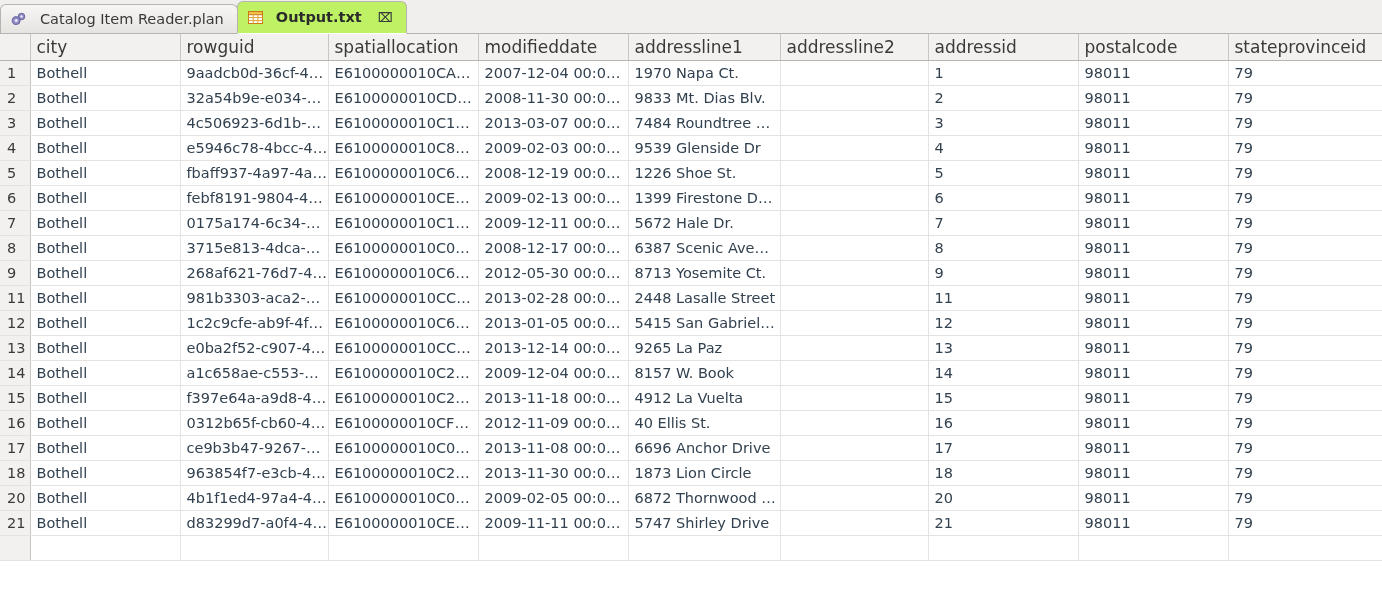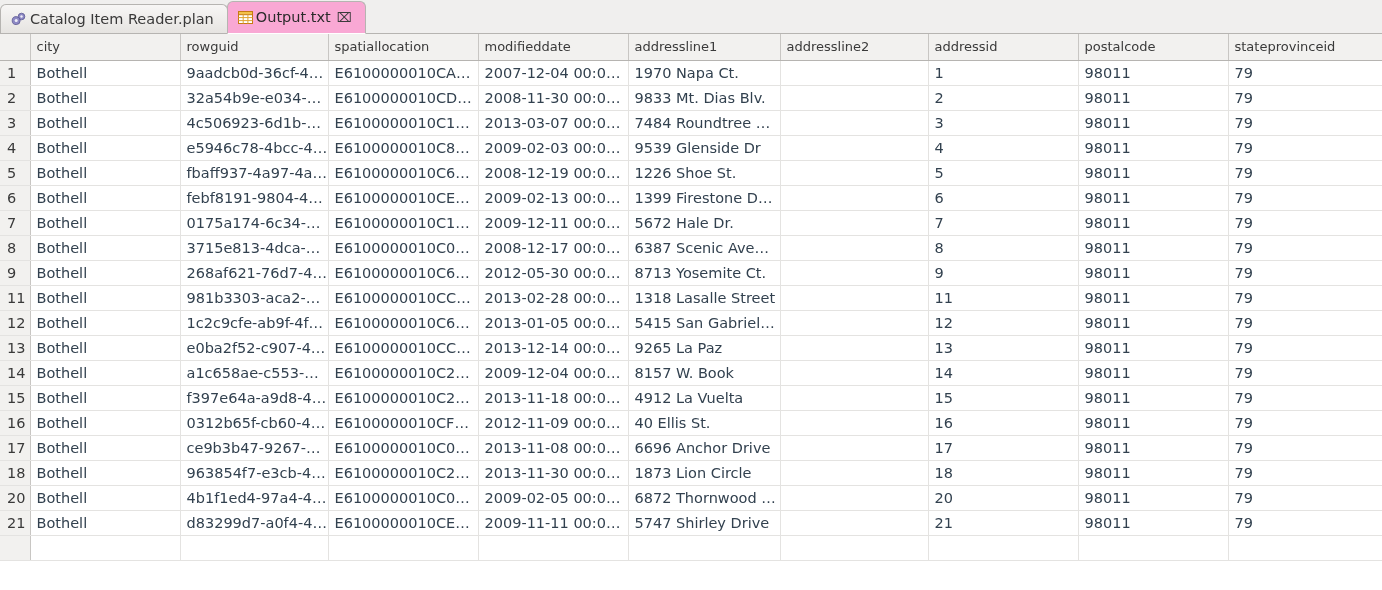--- a/index.html
+++ b/index.html
@@ -20,42 +20,42 @@
     background: #f0efee;
     border-bottom: 1px solid #b6b4b1;
     display: flex;
     align-items: flex-end;
     padding-left: 0;
   }
   .tab {
     position: relative;
     display: flex;
     align-items: center;
-    gap: 3px;
+    gap: 13px;
     height: 31px;
     padding: 0 13px 0 10px;
     font-size: 14.5px;
     color: #2b2b2b;
     border: 1px solid #b6b4b1;
     border-bottom: none;
     border-top-left-radius: 6px;
     border-top-right-radius: 6px;
     margin-right: -1px;
     white-space: nowrap;
   }
   .tab.inactive {
     background: linear-gradient(to bottom, #f7f6f5 0%, #e6e4e1 100%);
     color: #3a3a3a;
     height: 29px;
   }
   .tab.active {
-    background: #f9a8d4;
+    background: #bef264;
     height: 33px;
     z-index: 3;
-    font-weight: normal;
+    font-weight: bold;
     border-bottom: 1px solid #ffffff;
     margin-bottom: -1px;
     margin-top: 6px;
   }
   .tab-label { line-height: 1; }
   .tab-close {
     font-size: 13px;
     color: #3b3b3b;
     margin-left: 3px;
     line-height: 1;
@@ -92,21 +92,21 @@
     overflow: hidden;
     text-overflow: ellipsis;
     vertical-align: middle;
   }
   table.grid thead th {
     height: 26px;
     background: #f2f1ef;
     border-right: 1px solid #c8c6c3;
     border-bottom: 1px solid #b6b4b1;
     color: #3a3a3a;
-    font-size: 13px;
+    font-size: 17px;
   }
   table.grid thead th.rowhdr { border-right: 1px solid #c8c6c3; }
   table.grid tbody td {
     height: 25px;
     border-right: 1px solid #e4e3e1;
     border-bottom: 1px solid #e4e3e1;
     color: #32414f;
   }
   table.grid tbody td.rownum {
     background: #f2f1ef;
@@ -299,21 +299,21 @@
           <td>9</td>
           <td>98011</td>
           <td>79</td>
         </tr>
         <tr>
           <td class="rownum">11</td>
           <td>Bothell</td>
           <td>981b3303-aca2-4…</td>
           <td>E6100000010CC…</td>
           <td>2013-02-28 00:0…</td>
-          <td>1318 Lasalle Street</td>
+          <td>2448 Lasalle Street</td>
           <td></td>
           <td>11</td>
           <td>98011</td>
           <td>79</td>
         </tr>
         <tr>
           <td class="rownum">12</td>
           <td>Bothell</td>
           <td>1c2c9cfe-ab9f-4f…</td>
           <td>E6100000010C6…</td>

